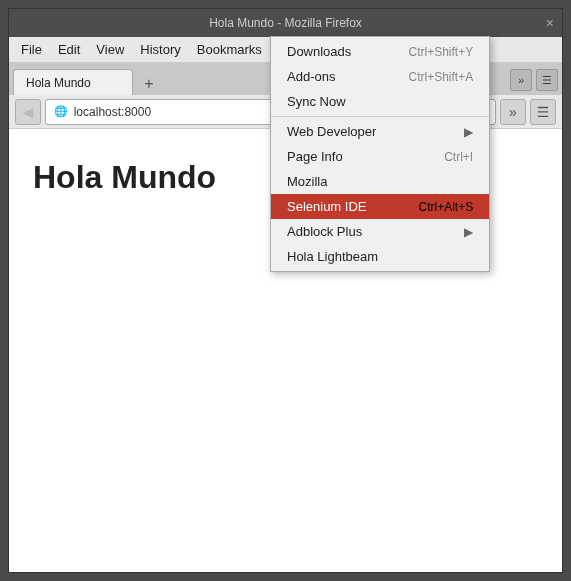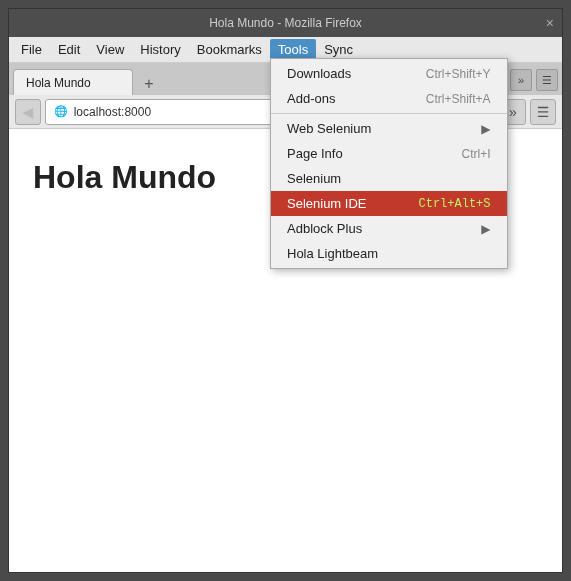--- a/index.html
+++ b/index.html
@@ -176,21 +176,21 @@
     .page-heading {
       font-size: 32px;
       font-weight: bold;
       color: #222;
       margin-top: 10px;
     }
 
     
     .dropdown-overlay {
       position: absolute;
-      top: 58px;
+      top: 36px;
       left: 270px;
       z-index: 100;
     }
     .dropdown-menu {
       background: #f0f0f0;
       border: 1px solid #aaa;
       box-shadow: 2px 2px 8px rgba(0,0,0,0.3);
       min-width: 200px;
       padding: 2px 0;
     }
@@ -208,22 +208,21 @@
       background: #c0392b;
       color: white;
       gap: 32px;
     }
     .dropdown-item .shortcut {
       color: #888;
       font-size: 12px;
       margin-left: 20px;
     }
     .dropdown-item.highlighted .shortcut {
-      color: #bef264;
-      font-family: Liberation Mono, monospace;
+      color: #000000;
     }
     .dropdown-item .arrow {
       color: #666;
       font-size: 12px;
       margin-left: 8px;
     }
     .dropdown-separator {
       height: 1px;
       background: #ccc;
       margin: 2px 0;
@@ -291,34 +290,37 @@
     <div class="dropdown-item">
       <span>Downloads</span>
       <span class="shortcut">Ctrl+Shift+Y</span>
     </div>
 
     <div class="dropdown-item">
       <span>Add-ons</span>
       <span class="shortcut">Ctrl+Shift+A</span>
     </div>
 
+    <div class="dropdown-item">
+      <span>Sync Now</span>
+    </div>
     <div class="dropdown-separator"></div>
 
     <div class="dropdown-item">
-      <span>Web Selenium</span>
+      <span>Web Developer</span>
       <span class="arrow">▶</span>
     </div>
 
     <div class="dropdown-item">
       <span>Page Info</span>
       <span class="shortcut">Ctrl+I</span>
     </div>
 
     <div class="dropdown-item">
-      <span>Selenium</span>
+      <span>Mozilla</span>
     </div>
 
     <div class="dropdown-item highlighted">
       <span>Selenium IDE</span>
       <span class="shortcut">Ctrl+Alt+S</span>
     </div>
 
     <div class="dropdown-item">
       <span>Adblock Plus</span>
       <span class="arrow">▶</span>

